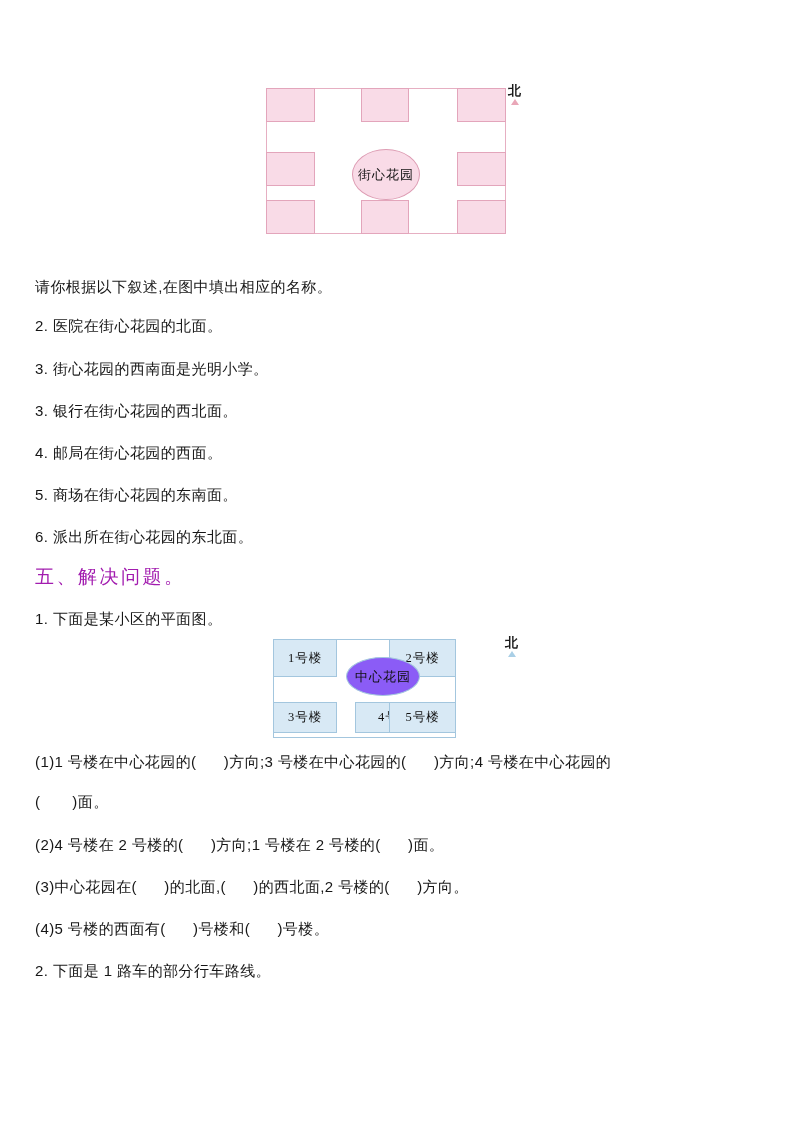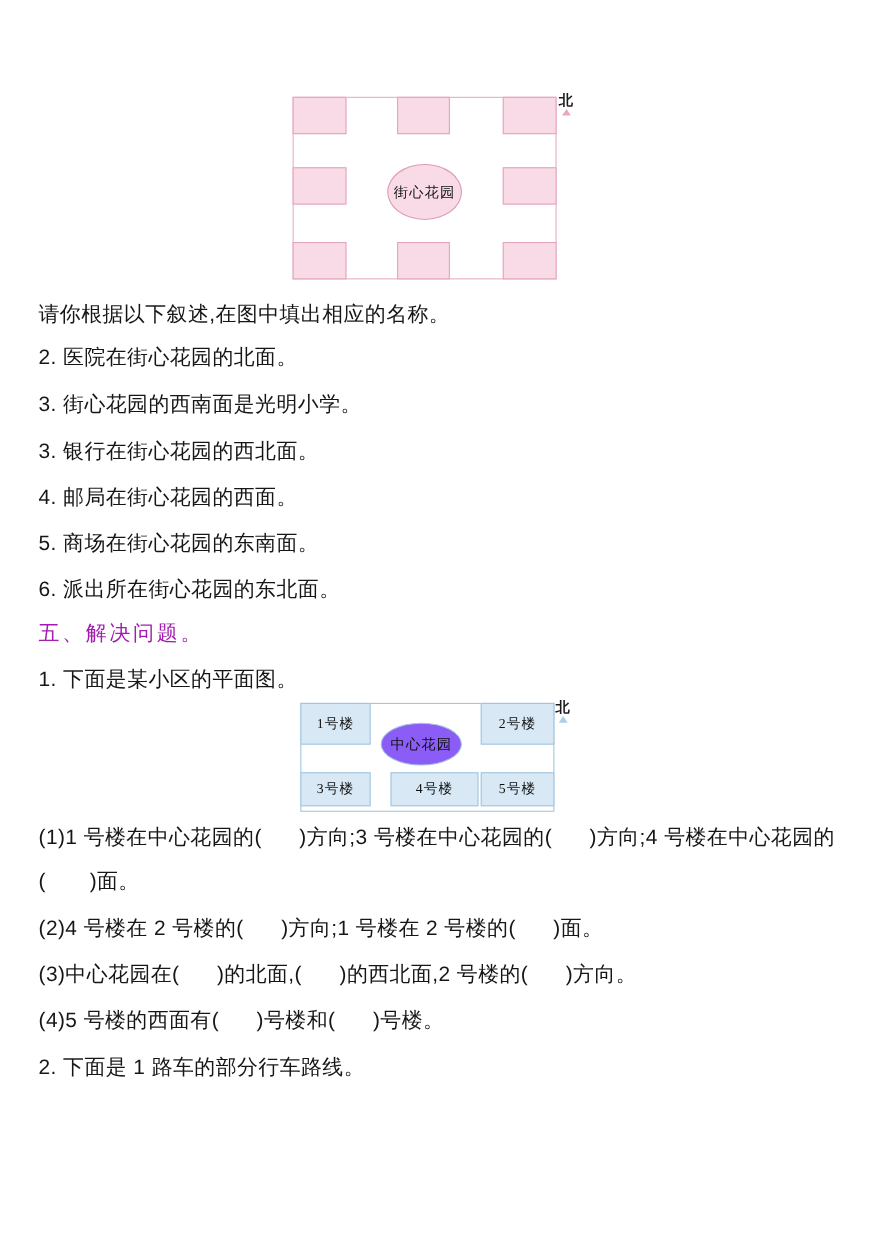--- a/index.html
+++ b/index.html
@@ -2,46 +2,46 @@
 <html><head>
 <meta charset="utf-8">
 <style>
   * { margin:0; padding:0; box-sizing:border-box; }
   html,body { background:#ffffff; }
   body {
     width:793px; height:1122px; position:relative; overflow:hidden;
     font-family:"Liberation Sans", sans-serif; color:#161616;
   }
   .line {
-    position:absolute; left:35px; font-size:19px; line-height:19px;
+    position:absolute; left:35px; font-size:15px; line-height:19px;
     white-space:pre; letter-spacing:0.4px;
   }
   .serifline {
     font-family:"Liberation Serif", serif; letter-spacing:2.5px; font-size:19px; color:#a21caf;
   }
   
-  .d1 { position:absolute; left:266px; top:88px; width:240px; height:166px;
+  .d1 { position:absolute; left:266px; top:88px; width:240px; height:146px;
         border:1px solid #e6afc2; background:#ffffff; }
   .pblk { position:absolute; width:49px; height:34px;
           background:#f9dbe7; border:1px solid #e3a5bb; }
   .p-tl { left:-1px; top:-1px; }
   .p-tc { left:94px; top:-1px; width:48px; }
   .p-tr { right:-1px; top:-1px; }
   .p-ml { left:-1px; top:63px; }
   .p-mr { right:-1px; top:63px; }
   .p-bl { left:-1px; bottom:-1px; }
   .p-bc { left:94px; bottom:-1px; width:48px; }
   .p-br { right:-1px; bottom:-1px; }
   .oval1 { position:absolute; left:85px; top:60px; width:68px; height:51px;
            background:#f9dbe7; border:1px solid #dd9cb3; border-radius:50%;
            display:flex; align-items:center; justify-content:center;
            font-size:13px; letter-spacing:1px; color:#101010;
            font-family:"Liberation Serif", serif; }
   
-  .d2 { position:absolute; left:273px; top:639px; width:231px; height:99px;
+  .d2 { position:absolute; left:273px; top:639px; width:183px; height:99px;
         border:1px solid #a3c6de; background:#ffffff; }
   .bblk { position:absolute; background:#d8e9f5; border:1px solid #a3c6de;
           display:flex; align-items:center; justify-content:center;
           font-size:12.5px; color:#101010; letter-spacing:1px;
           font-family:"Liberation Serif", serif; }
   .b-1 { left:-1px; top:-1px; width:64px; height:38px; }
   .b-2 { right:-1px; top:-1px; width:67px; height:38px; }
   .b-3 { left:-1px; bottom:4px; width:64px; height:31px; }
   .b-4 { left:81px; bottom:4px; width:80px; height:31px; }
   .b-5 { right:-1px; bottom:4px; width:67px; height:31px; }

